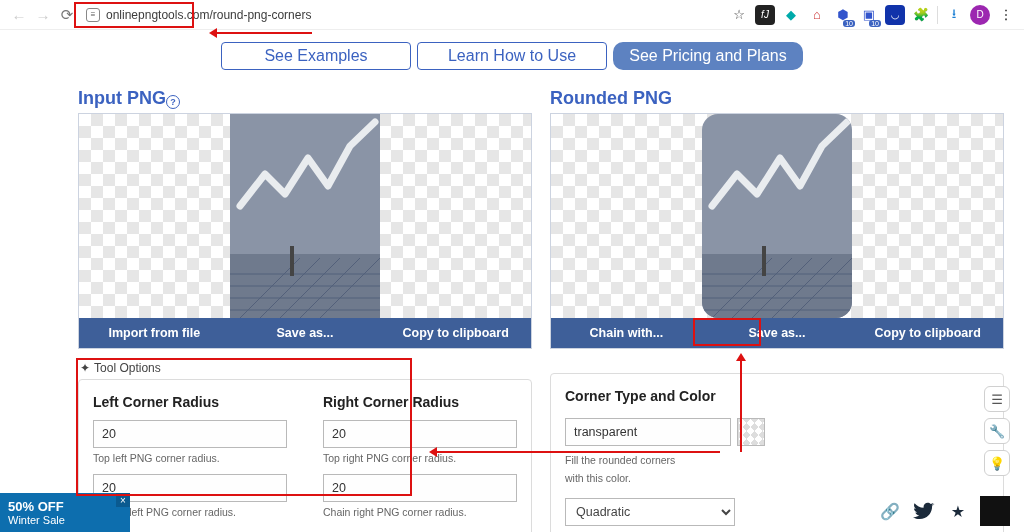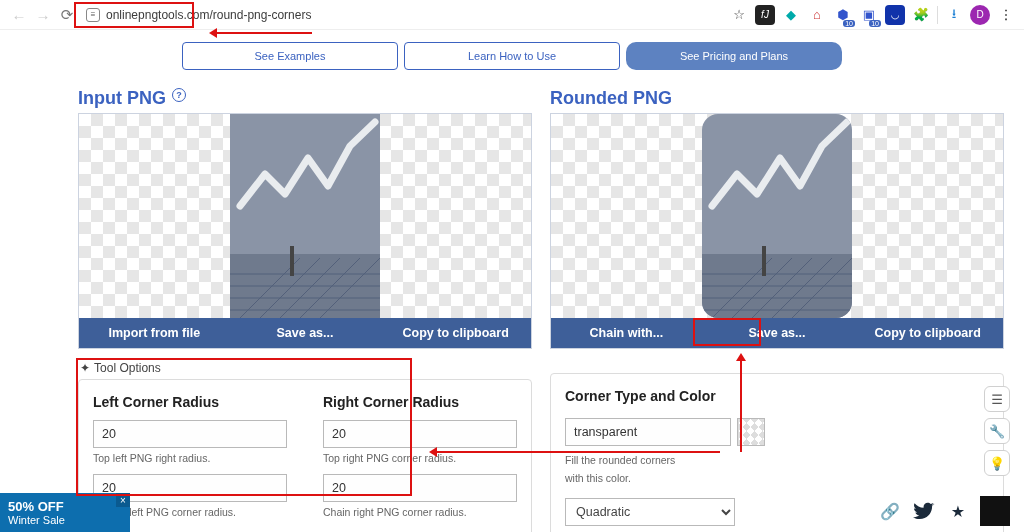--- a/index.html
+++ b/index.html
@@ -12,27 +12,27 @@
   .site-icon{ width:14px;height:14px; border:1px solid #888; border-radius:3px; margin-right:6px; display:flex;align-items:center;justify-content:center; font-size:8px;color:#555;}
   .addr { font-size:12px; color:#3c3c3c; }
   .chrome-icons { display:flex; align-items:center; gap:6px; margin-left:8px;}
   .ci { width:20px;height:20px; display:flex;align-items:center;justify-content:center; font-size:13px; border-radius:4px;}
   .ci.badge{ position:relative;}
   .ci.badge::after{content:"10"; position:absolute; bottom:-2px; right:-2px; background:#3b62c0; color:#fff; font-size:7px; padding:0 2px; border-radius:3px;}
   .star-ci{color:#444;}
   .avatar{ width:20px;height:20px;border-radius:50%; background:#9c27b0; color:#fff; font-size:10px; display:flex;align-items:center;justify-content:center;}
   
   .top-actions{ display:flex; gap:6px; justify-content:center; margin:12px 0 18px 0;}
-  .top-actions .btn{ width:216px; height:28px; font-size:11px; border-radius:4px; display:flex;align-items:center;justify-content:center; cursor:pointer;}
+  .top-actions .btn{ width:190px; height:28px; font-size:16px; border-radius:4px; display:flex;align-items:center;justify-content:center; cursor:pointer;}
   .btn.outline{ border:1px solid #3b62c0; color:#3b62c0; background:#fff;}
   .btn.primary{ background:#5d82c1; color:#fff;border-radius:10px;}
   
   .main{ padding:0 20px 0 78px; display:flex; gap:18px;}
   .col{ flex:1; min-width:0;}
-  .panel-title{ color:#3b62c0; font-size:18px; font-weight:600; display:flex; align-items:flex-start; gap:6px; margin-bottom:4px;}
+  .panel-title{ color:#3b62c0; font-size:18px; font-weight:600; display:flex; align-items:flex-end; margin-bottom:4px;}
   .help-icon{ width:14px;height:14px;border:1.5px solid #3b62c0;border-radius:50%;display:flex;align-items:center;justify-content:center;font-size:9px;color:#3b62c0;}
   .panel{ border:1px solid #ccd3e0; background:#fff;}
   .canvas{ height:204px; position:relative; overflow:hidden;
     background-image:
       linear-gradient(45deg,#e6e6e6 25%,transparent 25%),
       linear-gradient(-45deg,#e6e6e6 25%,transparent 25%),
       linear-gradient(45deg,transparent 75%,#e6e6e6 75%),
       linear-gradient(-45deg,transparent 75%,#e6e6e6 75%);
     background-size:24px 24px;
     background-position:0 0,0 12px,12px -12px,-12px 0;
@@ -144,21 +144,21 @@
 
     <div class="tool-hdr">
       <span>✦</span>
       <span>Tool Options</span>
     </div>
     <div class="tool-box" style="position:relative;">
       <div class="radius-group">
         <div class="radius-col">
           <div class="sub-title">Left Corner Radius</div>
           <input class="input" value="20" style="">
-          <div class="hint">Top left PNG right radius.</div>
+          <div class="hint">Top left PNG corner radius.</div>
           <input class="input" value="20" style="">
           <div class="hint">Bottom left PNG corner radius.</div>
         </div>
         <div class="radius-col">
           <div class="sub-title">Right Corner Radius</div>
           <input class="input" value="20" style="">
           <div class="hint">Top right PNG corner radius.</div>
           <input class="input" value="20" style="">
           <div class="hint">Chain right PNG corner radius.</div>
         </div>

